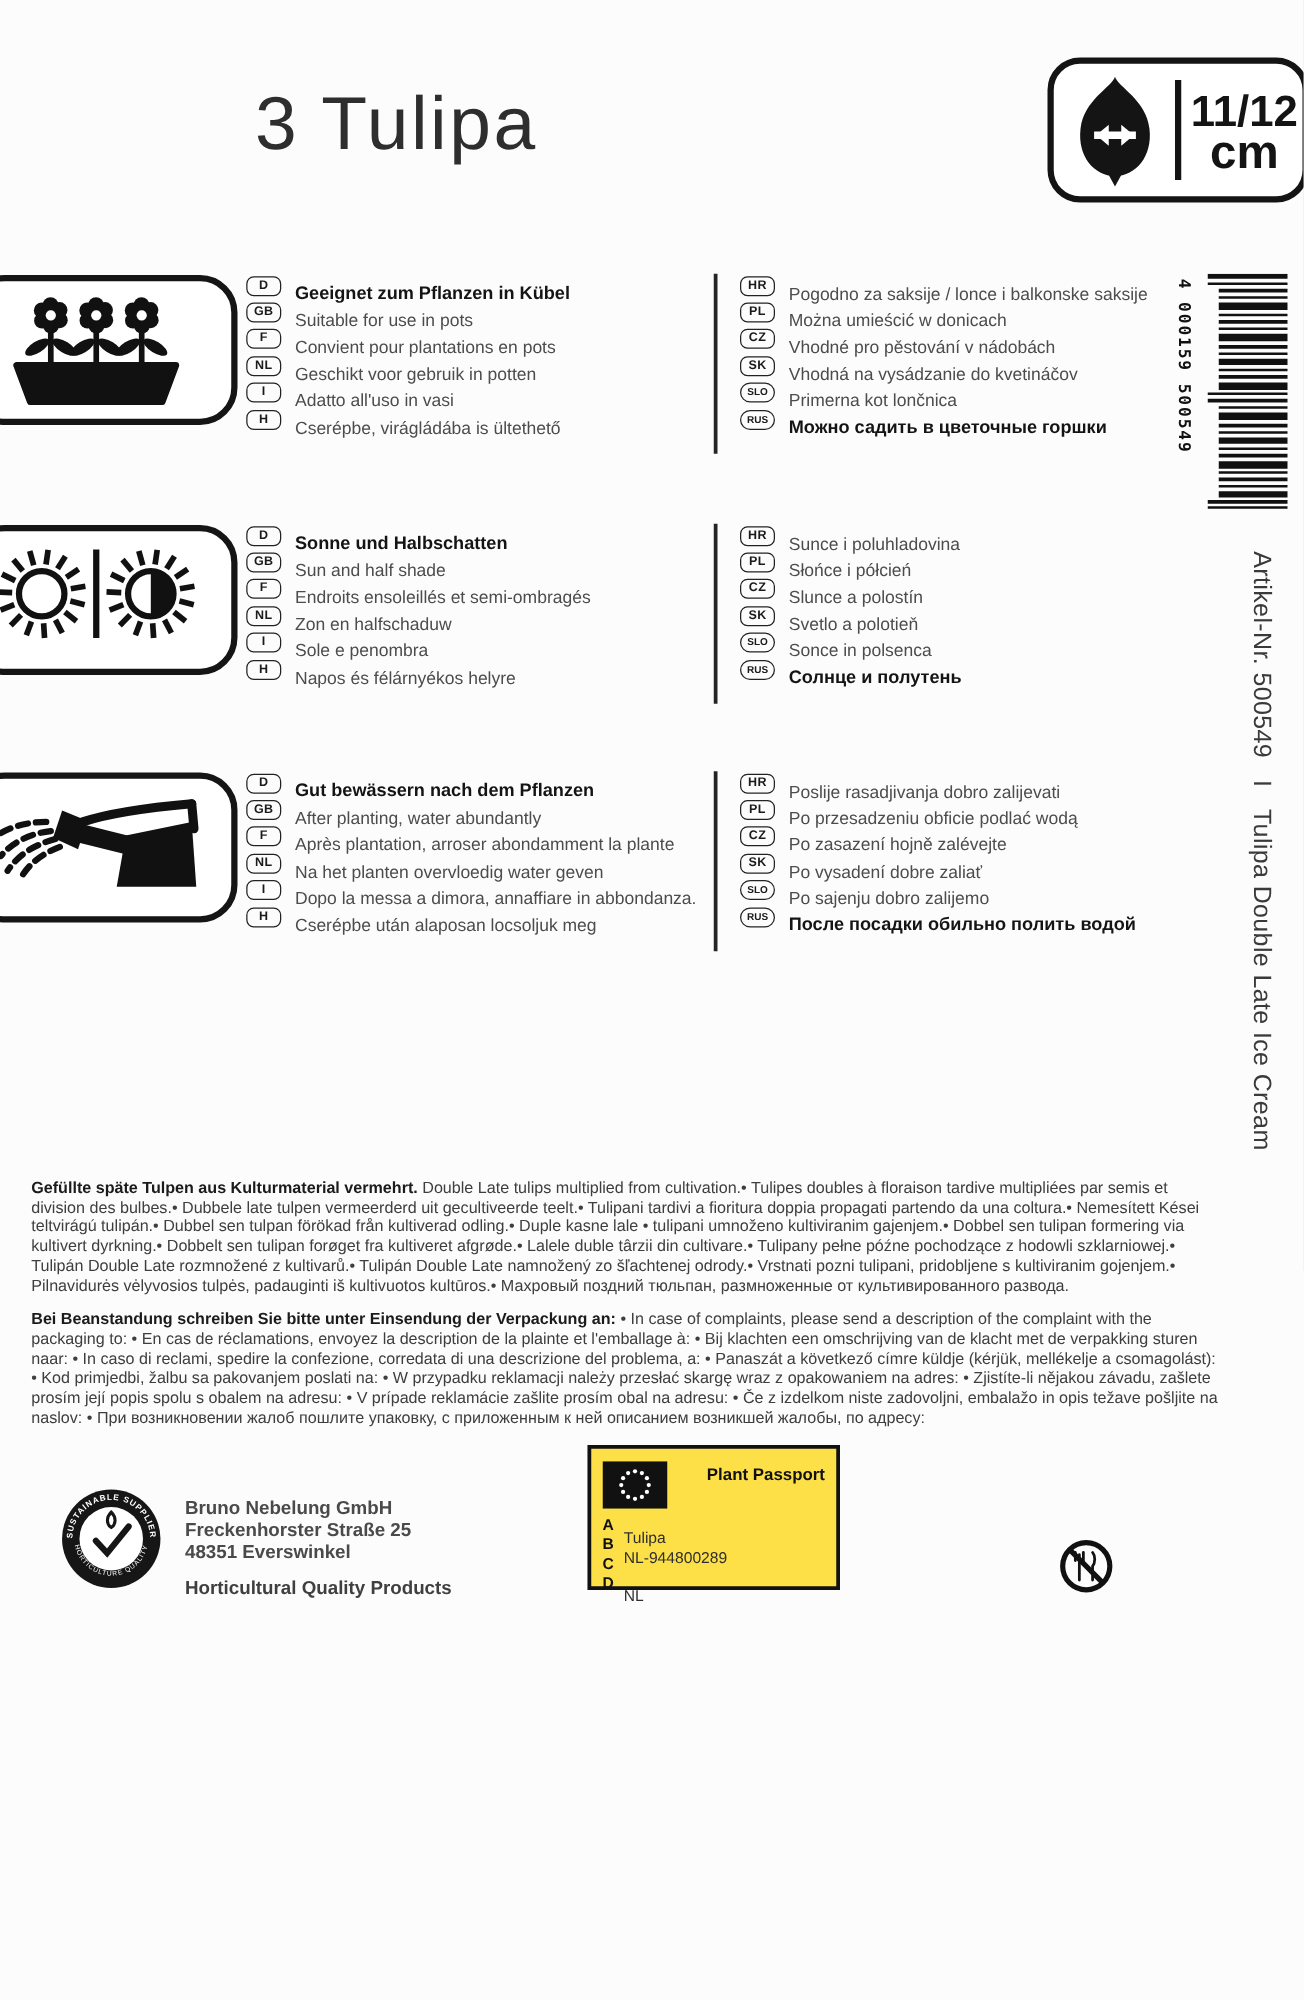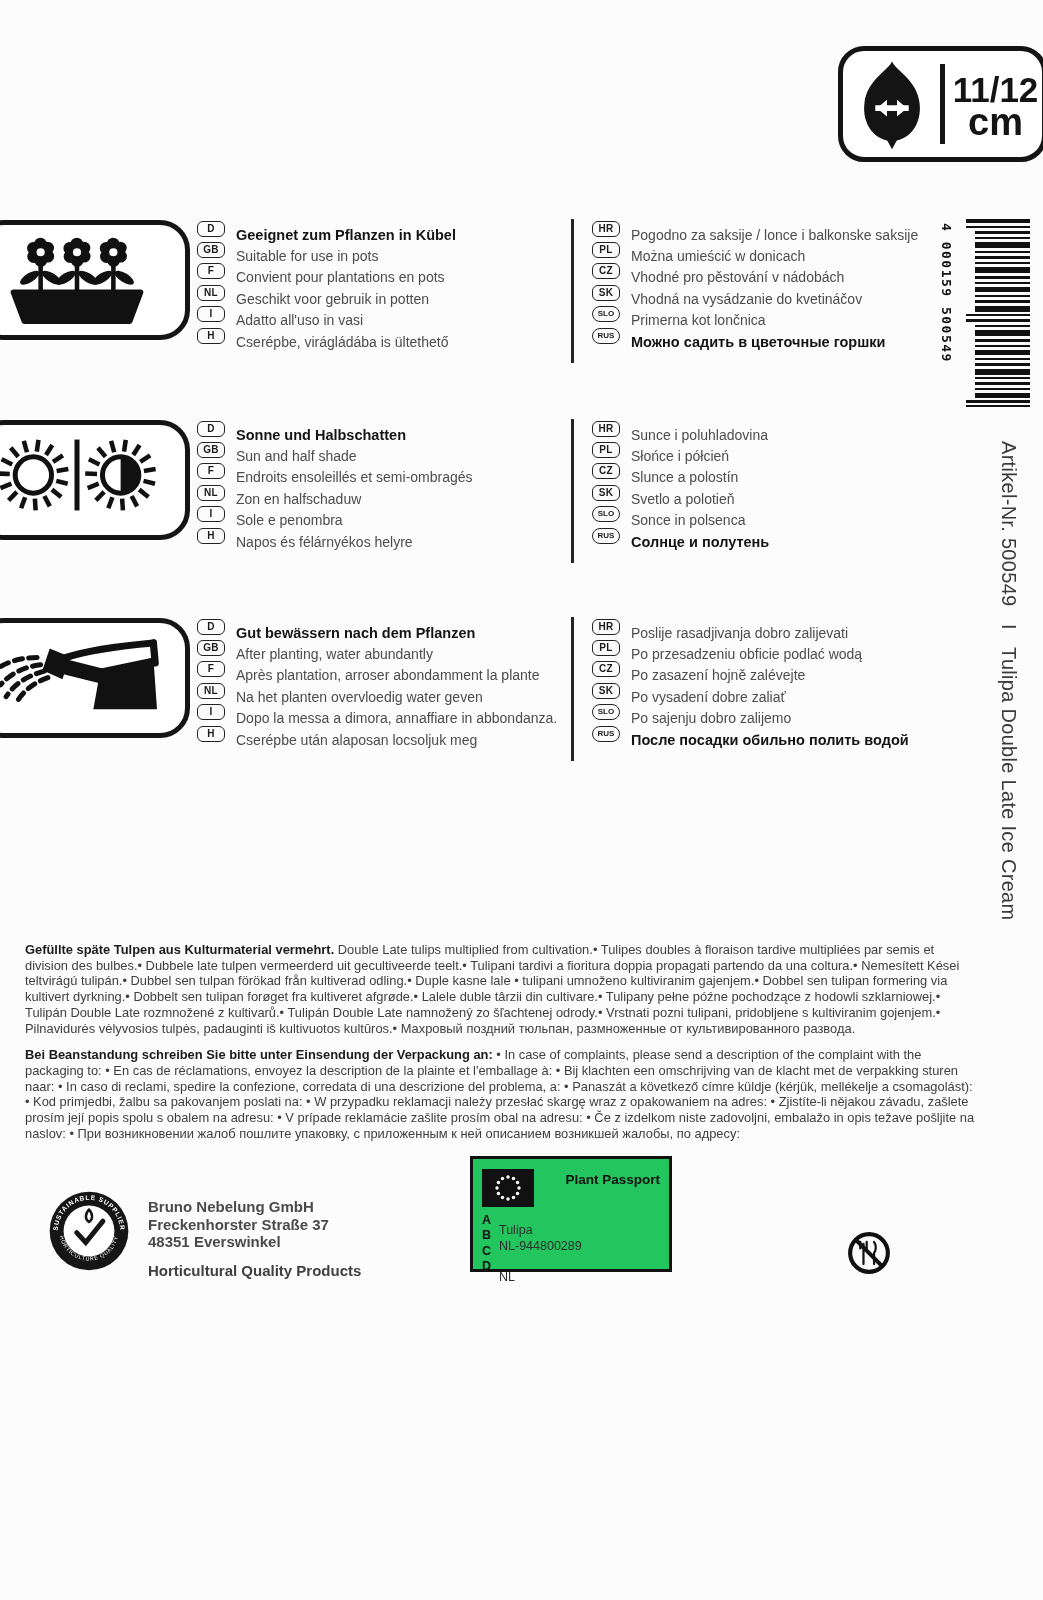--- a/index.html
+++ b/index.html
@@ -43,38 +43,39 @@
   
   .paras{position:absolute;left:25px;top:942px;width:952px;color:#3e3e3e;}
   .paras p{font-size:12.9px;line-height:15.7px;margin:0 0 11px 0;}
   .paras b{color:#1b1b1b;}
   
   .seal{position:absolute;left:48px;top:1190px;}
   .address{position:absolute;left:148px;top:1198px;font-size:15px;font-weight:700;
            color:#4a4a4a;line-height:17.5px;}
   .tagline{position:absolute;left:148px;top:1262px;font-size:15px;font-weight:700;color:#3f3f3f;}
   .passport{position:absolute;left:470px;top:1156px;width:196px;height:110px;
-            border:3px solid #111;background:#22c55e;}
+            border:3px solid #111;background:#fde047;}
   .pp-title{position:absolute;right:9px;top:13px;font-size:13.5px;font-weight:700;color:#111;}
   .pp-flag{position:absolute;left:9px;top:10px;}
   .pp-rows{position:absolute;left:9px;top:53px;right:6px;}
   .pp-row{display:flex;height:15.5px;align-items:center;}
   .pp-key{width:17px;font-size:12.5px;font-weight:700;color:#111;}
   .pp-val{font-size:12.5px;color:#2e2e2e;margin-top:21px;}
   .nofood{position:absolute;left:846px;top:1230px;}
   .pefc{position:absolute;left:900px;top:1152px;width:116px;text-align:center;color:#111;}
   .pefc-name{font-size:25px;font-weight:700;letter-spacing:3px;line-height:24px;}
   .pefc-name sup{font-size:10px;letter-spacing:0;}
   .pefc-code{font-size:8px;letter-spacing:.2px;margin-top:2px;color:#222;}
 </style>
 </head>
 <body>
 
 <div class="sheet">
 
+  <div class="title">3 Tulipa</div>
 
   <div class="size-badge">
     <svg width="84" height="92" viewBox="0 0 100 110">
       <path d="M50 4 C47 14 20 26 17 54 C14 80 30 99 50 99 C70 99 86 80 83 54 C80 26 53 14 50 4 Z" fill="#141414"></path>
       <path d="M44 98 L50 109 L56 98 Z" fill="#141414"></path>
       <g stroke="#fff" stroke-width="7" fill="#fff">
         <line x1="30" y1="60" x2="70" y2="60"></line>
         <path d="M32 60 L44 50 L44 70 Z" stroke="none"></path>
         <path d="M68 60 L56 50 L56 70 Z" stroke="none"></path>
       </g>
@@ -442,21 +443,21 @@
     </text>
     <text font-size="6.5" fill="#fff" letter-spacing="1">
       <textPath href="#sealBot" startOffset="50%" text-anchor="middle">HORTICULTURE QUALITY</textPath>
     </text>
     <path d="M50 24 c-5 5 -5 12 0 15 c5 -3 5 -10 0 -15 Z" fill="none" stroke="#161616" stroke-width="3"></path>
     <path d="M35 52 L46 64 L67 38" fill="none" stroke="#161616" stroke-width="6" stroke-linecap="round"></path>
   </svg>
 
   <div class="address">
     <div>Bruno Nebelung GmbH</div>
-    <div>Freckenhorster Straße 37</div>
+    <div>Freckenhorster Straße 25</div>
     <div>48351 Everswinkel</div>
   </div>
   <div class="tagline">Horticultural Quality Products</div>
 
   <div class="passport">
     <svg class="pp-flag" width="52" height="38" viewBox="0 0 52 38">
       <rect width="52" height="38" fill="#111"></rect>
       <g id="eu-stars" fill="#fff">
           <circle cx="26" cy="8" r="1.7"></circle>
           <circle cx="31.5" cy="9.473720558371173" r="1.7"></circle>

